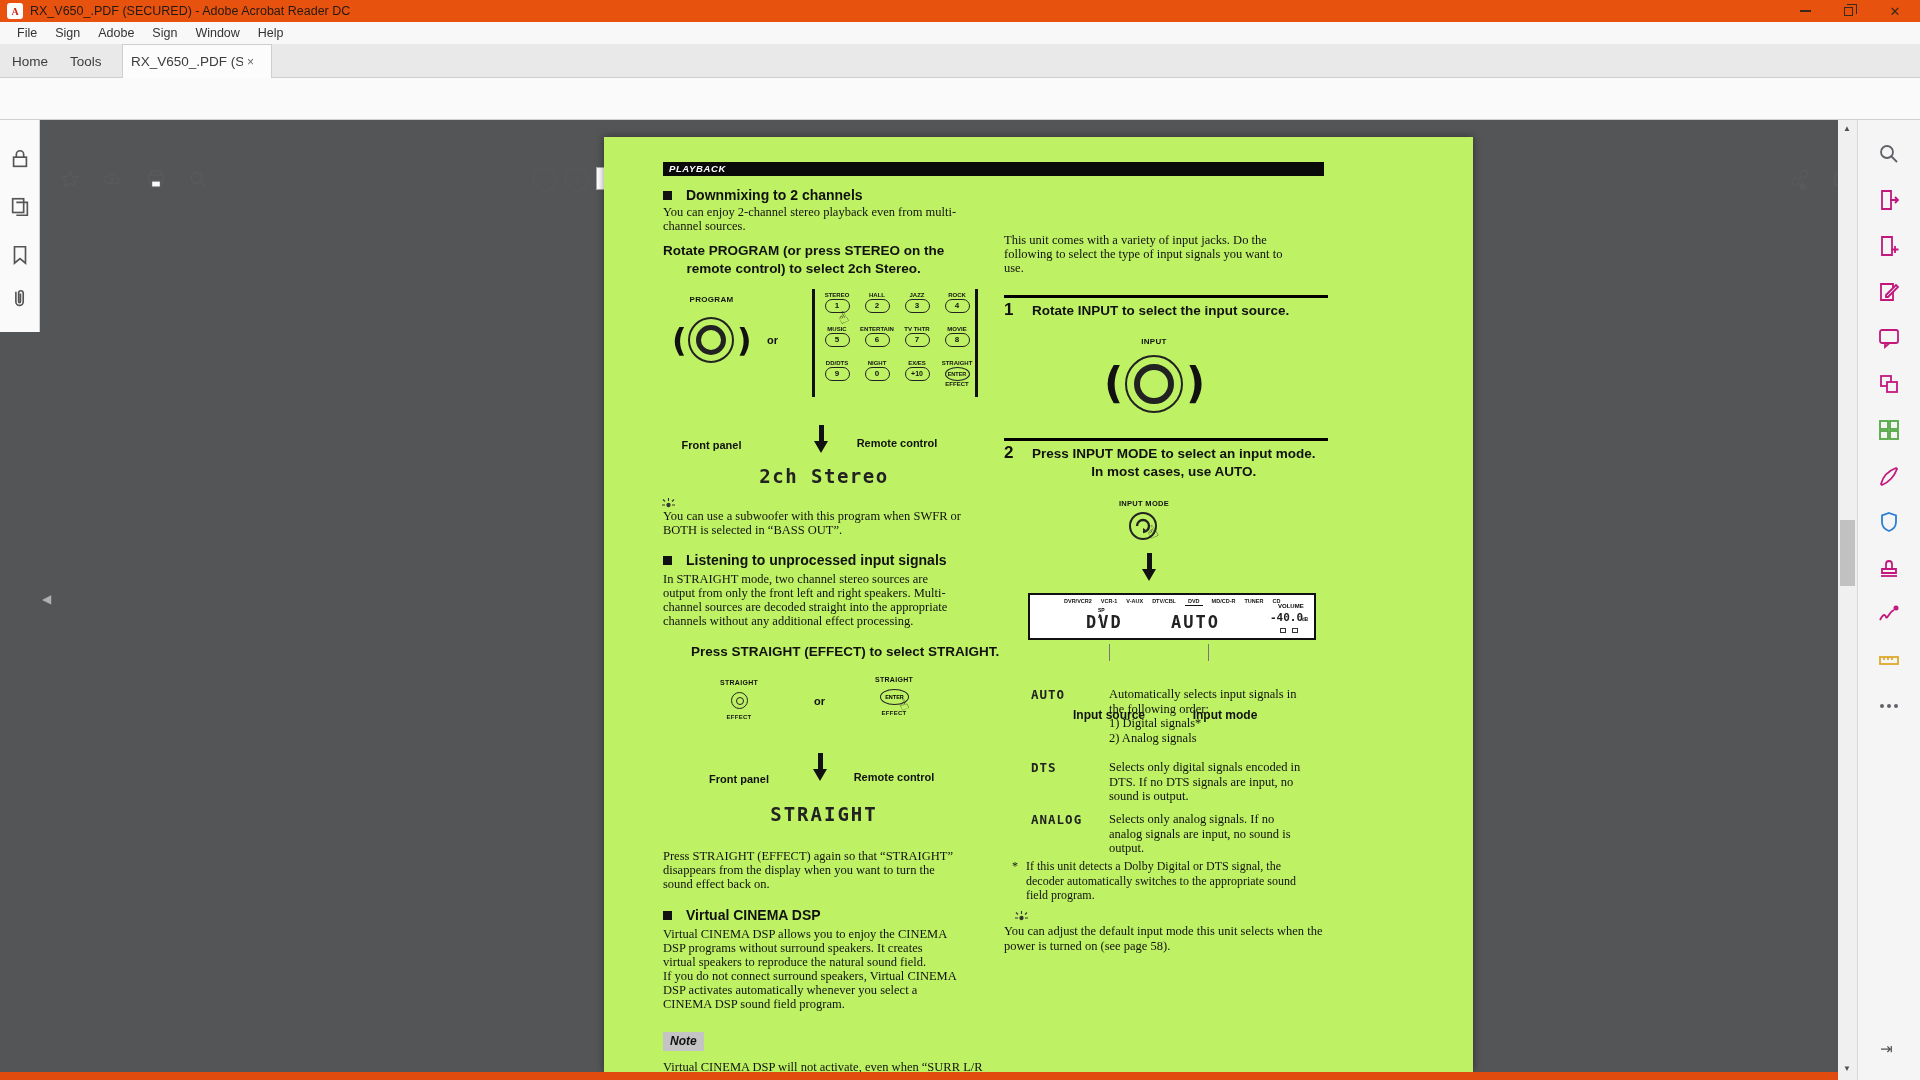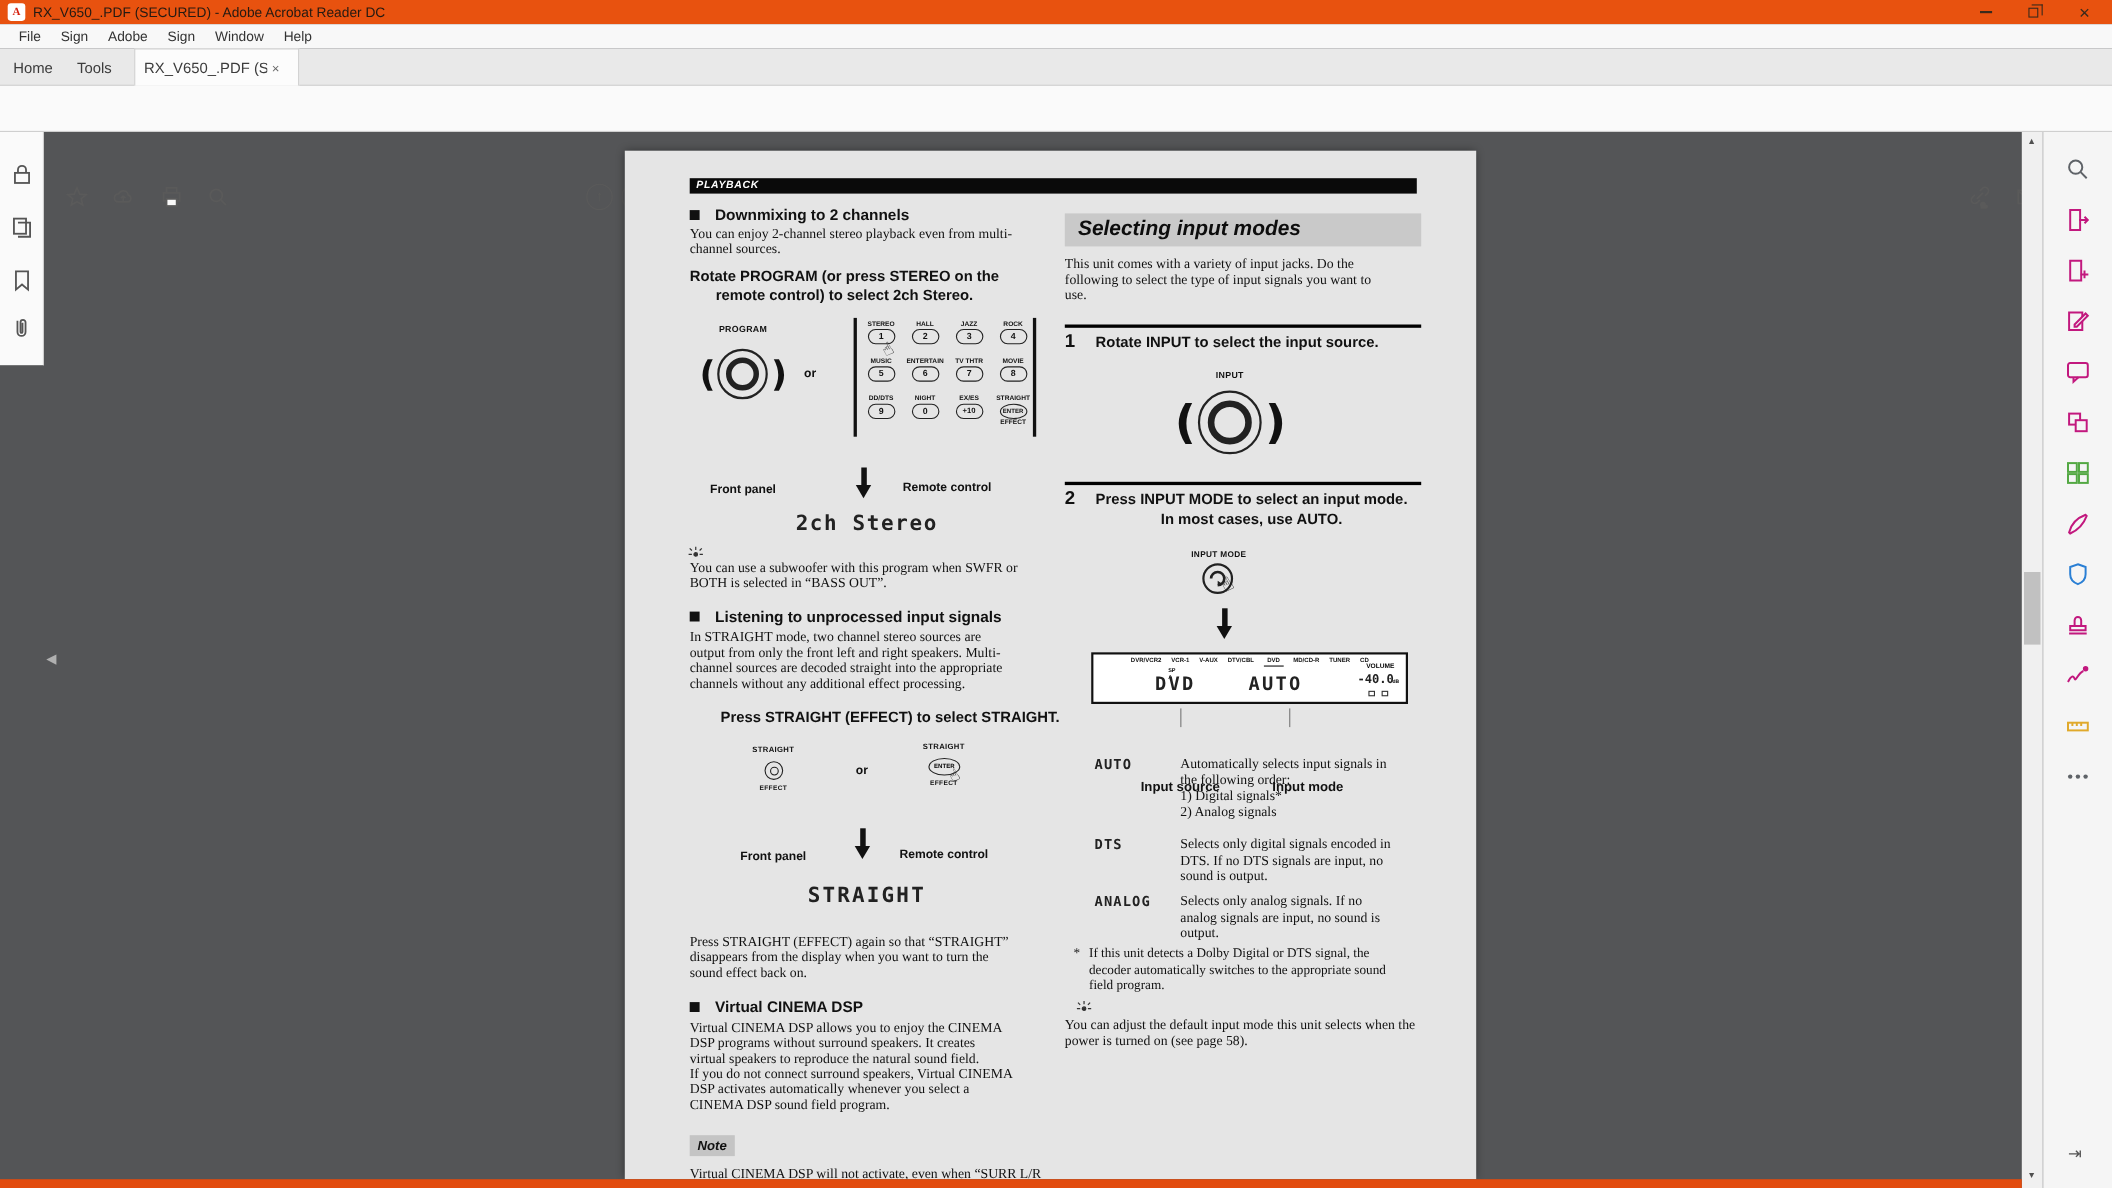--- a/index.html
+++ b/index.html
@@ -54,21 +54,21 @@
   
   .toolspanel { position:absolute; left:1857px; top:120px; width:63px; height:960px; background:#f5f5f5; border-left:1px solid #d8d8d8; }
   .tool { position:absolute; left:19px; width:24px; height:24px; }
   .tool svg { width:100%; height:100%; }
   .panel-expand { position:absolute; left:22px; top:920px; font-size:15px; color:#555; }
 
   
   .orange-strip { position:absolute; left:0; top:1072px; width:1838px; height:8px; background:#E24B0E; }
 
   
-  .page { position:absolute; left:568px; top:137px; width:774px; height:935px; background:#e5e5e5; box-shadow:0 0 8px rgba(0,0,0,.45); overflow:hidden; }
+  .page { position:absolute; left:604px; top:137px; width:869px; height:935px; background:#bef264; box-shadow:0 0 8px rgba(0,0,0,.45); overflow:hidden; }
   .band { position:absolute; left:59px; top:25px; width:661px; height:14px; background:#0a0a0a; color:#fff; font-size:9.5px; font-weight:bold; font-style:italic; letter-spacing:.6px; line-height:14px; padding-left:6px; }
   .sec-h { position:absolute; font-size:14px; font-weight:bold; color:#111; }
   .sec-h .sq { display:inline-block; width:9px; height:9px; background:#111; margin-right:14px; }
   .ser { position:absolute; font-family:"Liberation Serif","DejaVu Serif",serif; font-size:12.5px; line-height:14px; color:#111; white-space:pre-line; }
   .instr { position:absolute; font-size:13.5px; font-weight:bold; line-height:18px; color:#111; white-space:pre-line;text-align:center; }
   .lcd { font-family:"DejaVu Sans Mono",monospace; font-weight:bold; color:#222; }
   .lcd-big { position:absolute; font-size:19px; letter-spacing:1.5px; text-align:center; }
   .cap { position:absolute; font-size:11px; font-weight:bold; color:#111; text-align:center;margin-top:44px; }
   .minicap { position:absolute; font-size:8px; font-weight:bold; color:#111; text-align:center; letter-spacing:.3px; }
   .or-lbl { position:absolute; font-size:11px; font-weight:bold; color:#111; }
@@ -410,21 +410,20 @@
     </div>
     <div class="ser" style="left:59px;top:790px;">Virtual CINEMA DSP allows you to enjoy the CINEMA
 DSP programs without surround speakers. It creates
 virtual speakers to reproduce the natural sound field.
 If you do not connect surround speakers, Virtual CINEMA
 DSP activates automatically whenever you select a
 CINEMA DSP sound field program.</div>
     <div class="notebox" style="left:59px;top:895px;">Note</div>
     <div class="ser" style="left:59px;top:923px;">Virtual CINEMA DSP will not activate, even when “SURR L/R</div>
 
-    <div class="col-h" style="top:57px;">Selecting input modes</div>
     <div class="ser" style="left:400px;top:96px;">This unit comes with a variety of input jacks. Do the
 following to select the type of input signals you want to
 use.</div>
 
     <div class="rule" style="top:158px;"></div>
     <div class="stepnum" style="left:400px;top:163px;">1</div>
     <div class="instr" style="left:428px;top:165px;">Rotate INPUT to select the input source.</div>
 
     <div class="minicap" style="left:490px;top:200px;width:120px;">INPUT</div>
     <div class="knob-outer" style="left:521px;top:218px;width:58px;height:58px;border-width:2.5px;">

